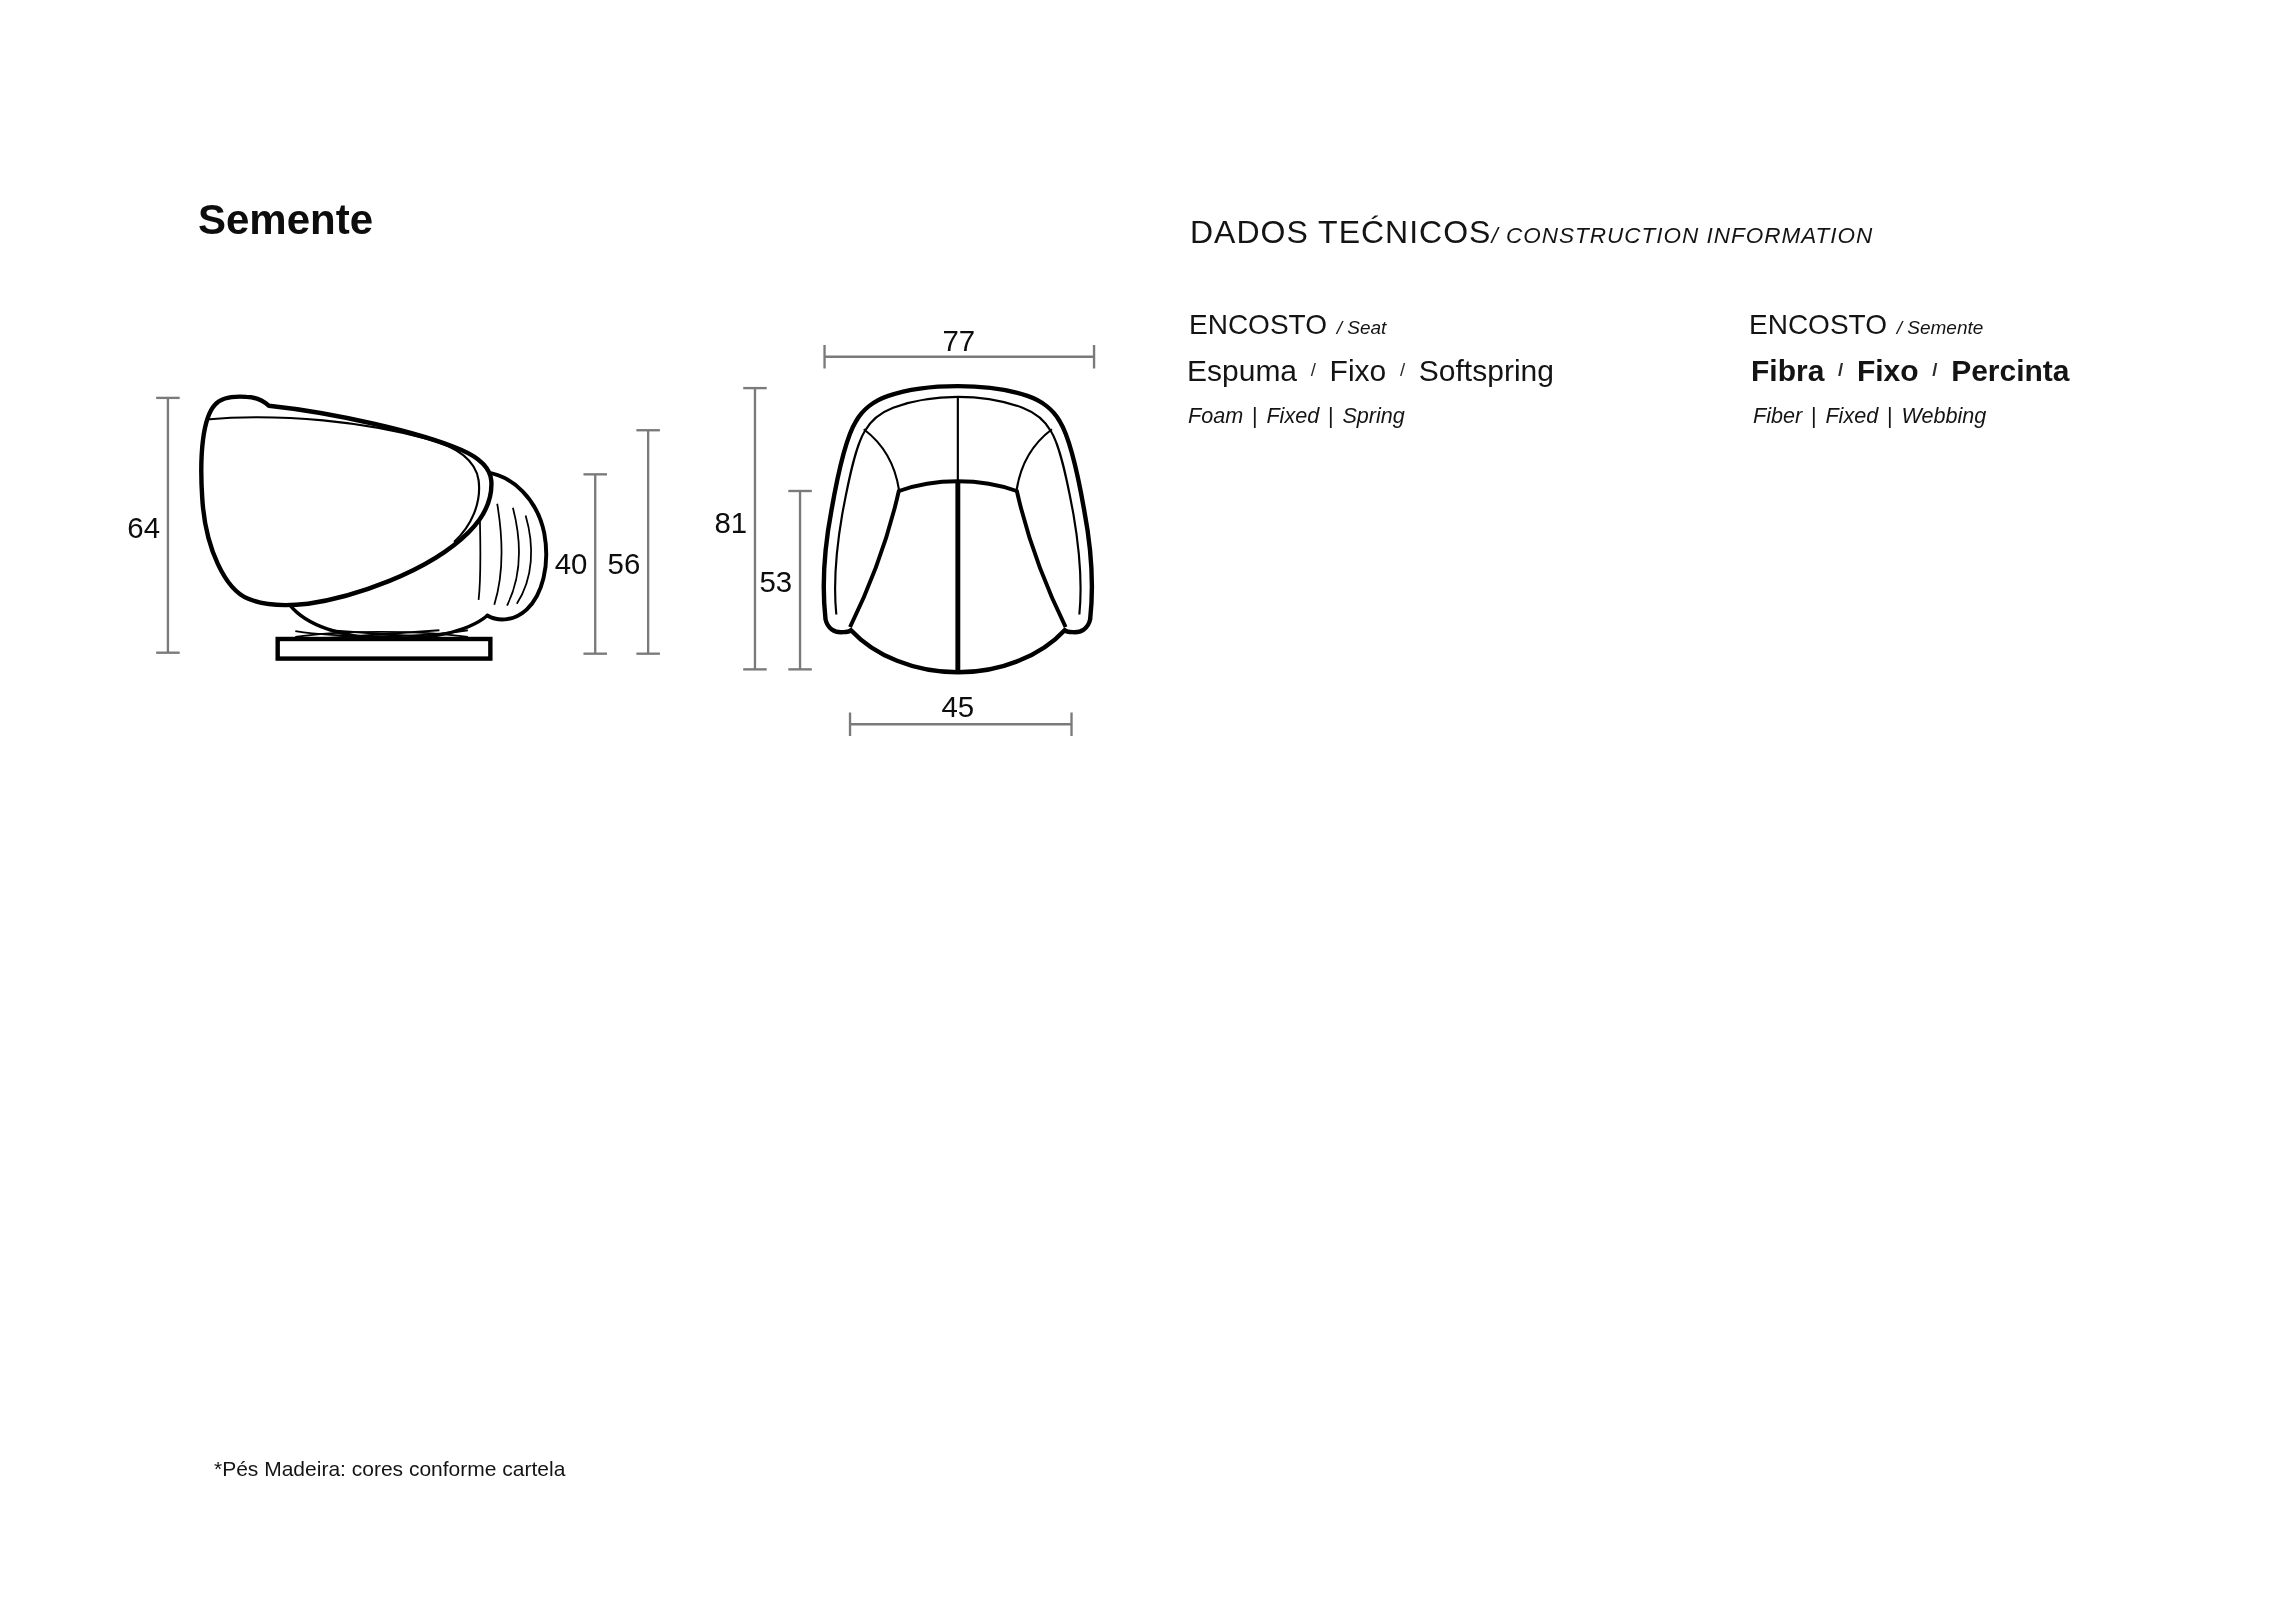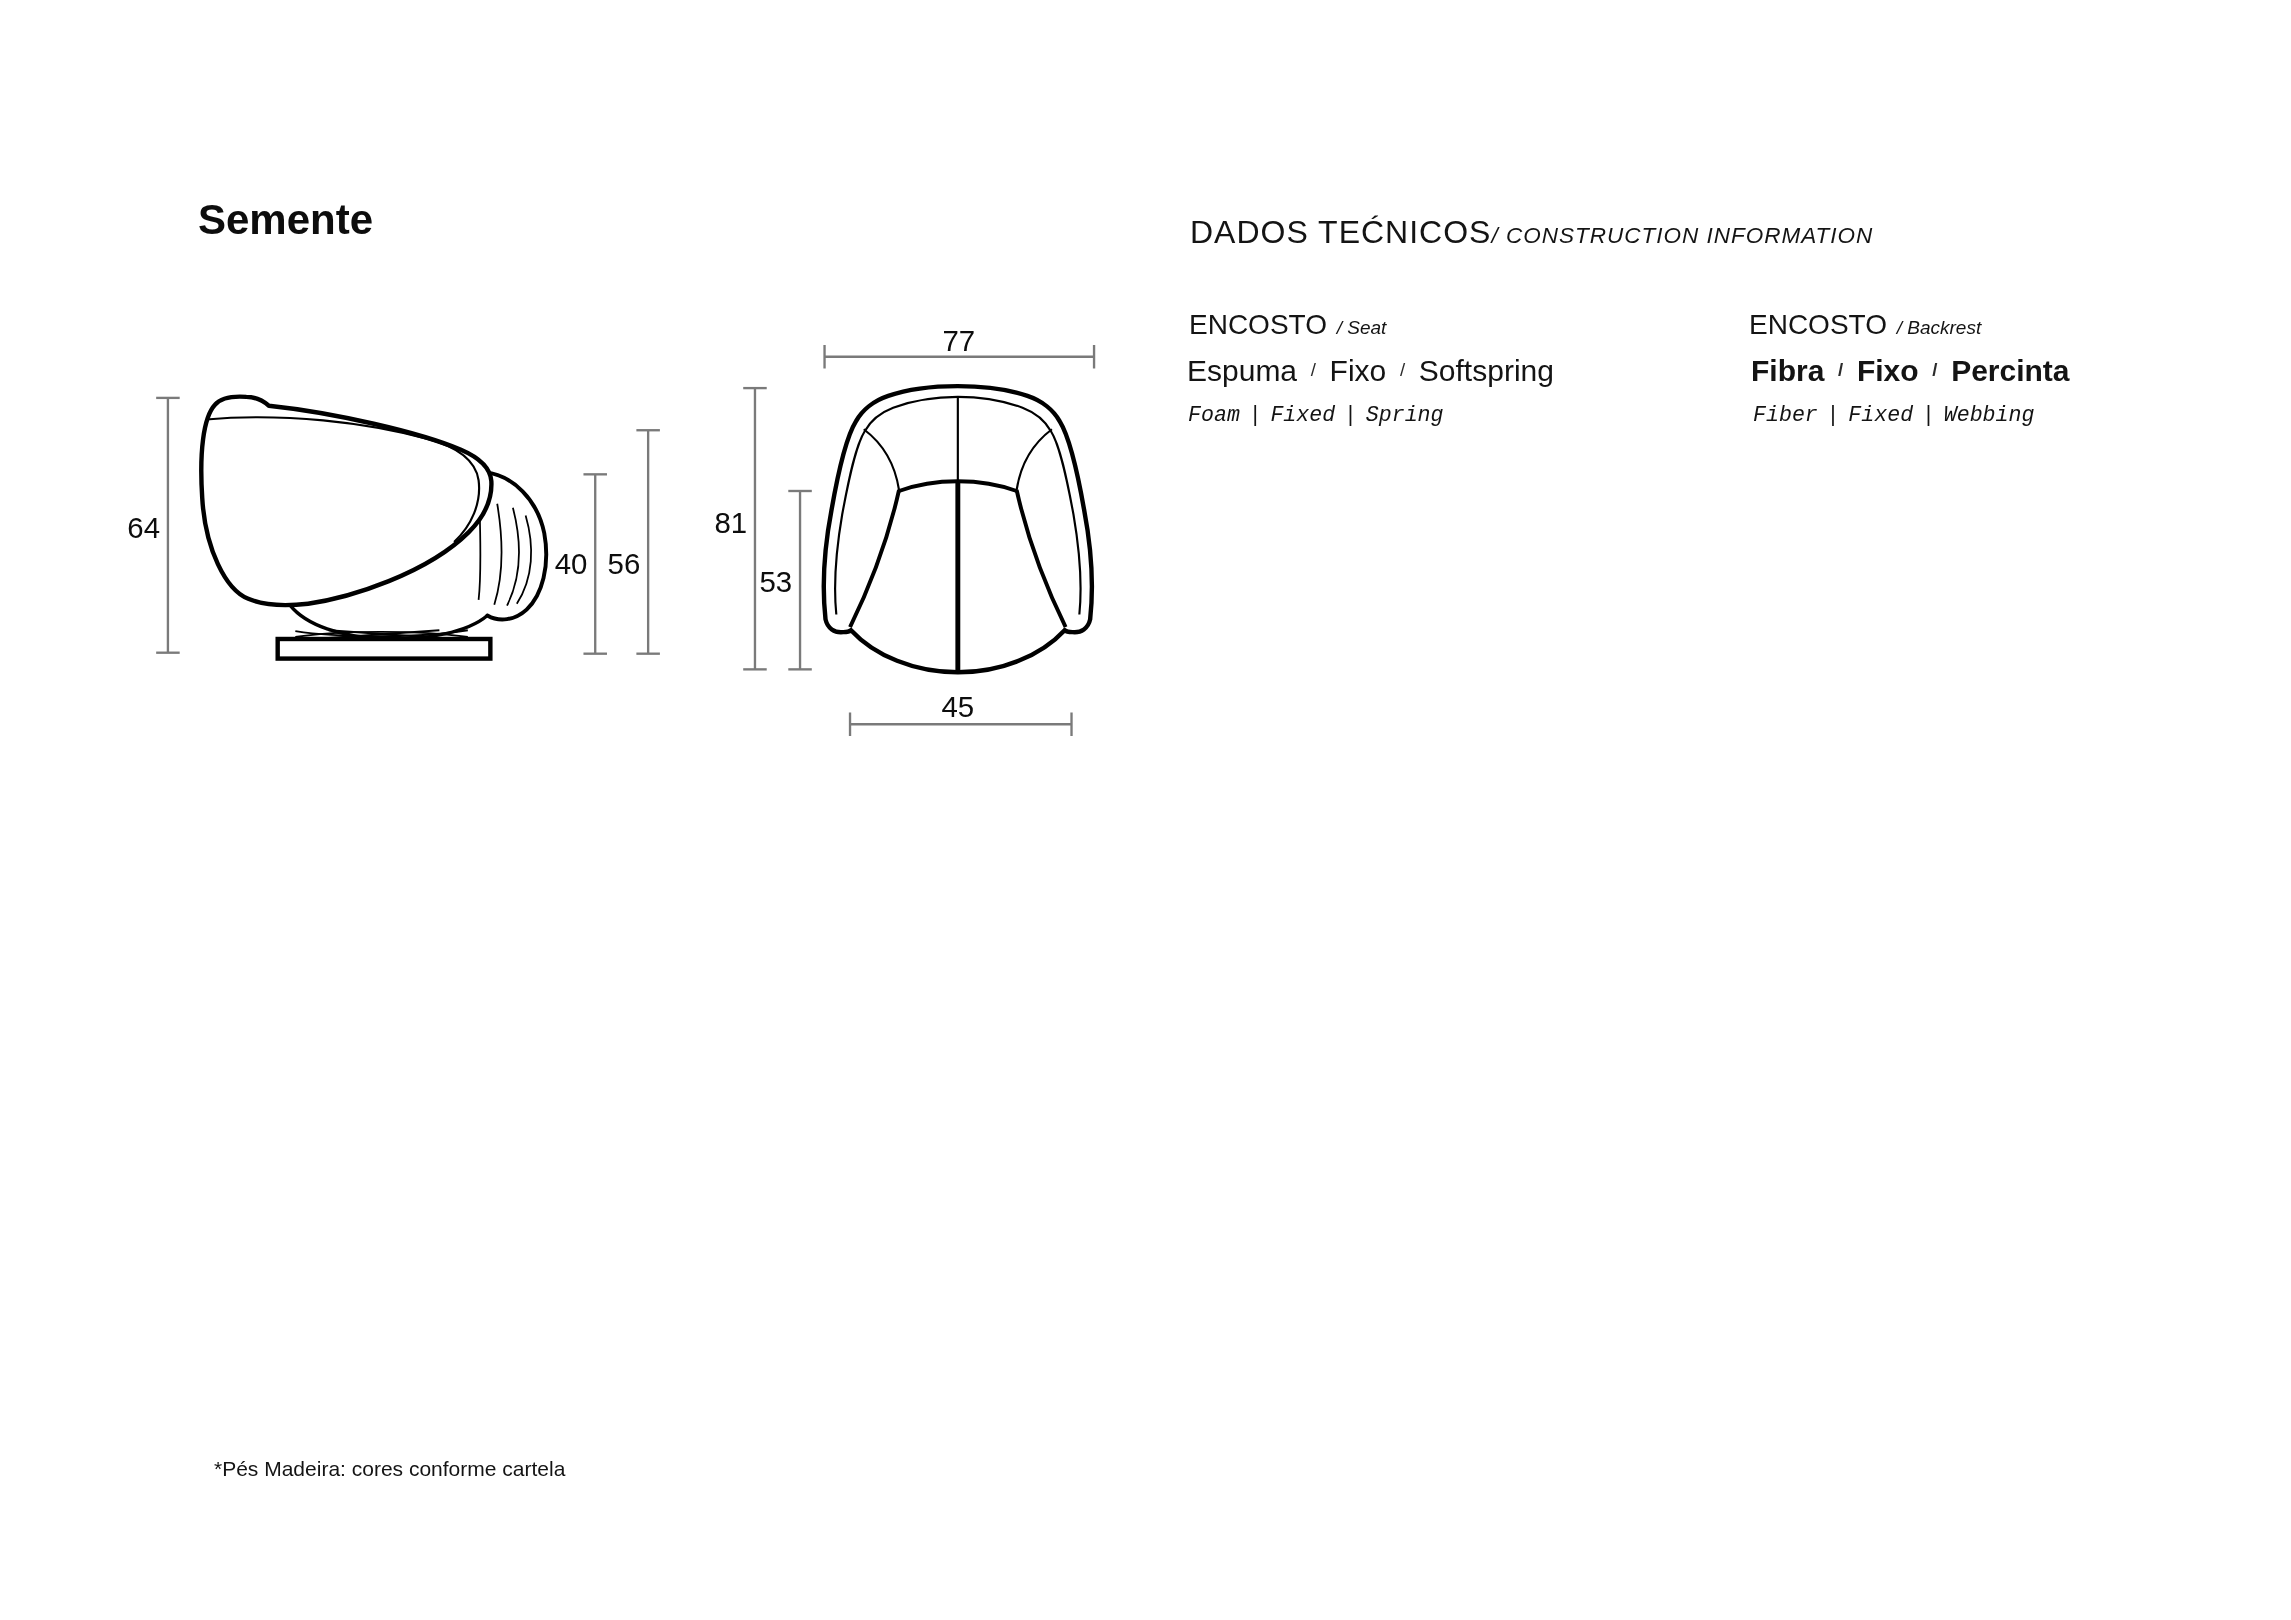--- a/index.html
+++ b/index.html
@@ -15,21 +15,21 @@
   .tech-header{
     left:1190px;top:214px;display:flex;align-items:baseline;white-space:nowrap;
   }
   .tech-header .pt{font-size:32px;font-weight:400;color:#141414;letter-spacing:1px;}
   .tech-header .en{font-size:22.5px;font-style:italic;color:#141414;letter-spacing:1px;}
   .sec-title{display:flex;align-items:baseline;gap:9.8px;white-space:nowrap;}
   .sec-title .pt{font-size:28px;color:#141414;}
   .sec-title .en{font-size:19px;font-style:italic;color:#141414;}
   .spec-pt{display:flex;align-items:center;white-space:nowrap;font-size:30px;color:#141414;justify-content:flex-end;}
   .spec-pt .sep{font-size:18.6px;color:#2b2b2b;margin:0 13.7px;transform:translateY(-1px);}
-  .spec-en{display:flex;align-items:baseline;white-space:nowrap;font-size:21.6px;font-style:italic;color:#141414;font-family:Liberation Mono, monospace;}
+  .spec-en{display:flex;align-items:baseline;white-space:nowrap;font-size:21.6px;font-style:italic;color:#141414;}
   .spec-en .sep{margin:0 8.8px;font-style:normal;}
   .footnote{left:214px;top:1457px;font-size:21px;color:#141414;}
   svg text.dimlab{
     font-family:"Liberation Sans",sans-serif;font-size:30px;fill:#0d0d0d;
   }
 </style>
 </head>
 <body>
 
 <div class="abs page-title">Semente</div>
@@ -162,21 +162,21 @@
 <div class="abs spec-en" style="left:1188px;top:403px;">
   <span>Foam</span>
   <span class="sep">|</span>
   <span>Fixed</span>
   <span class="sep">|</span>
   <span>Spring</span>
 </div>
 
 <div class="abs sec-title" style="left:1749px;top:309px;">
   <span class="pt">ENCOSTO</span>
-  <span class="en">/ Backrest</span>
+  <span class="en">/ Semente</span>
 </div>
 <div class="abs spec-pt" style="left:1751px;top:354px;font-weight:bold;">
   <span>Fibra</span>
   <span class="sep">/</span>
   <span>Fixo</span>
   <span class="sep">/</span>
   <span>Percinta</span>
 </div>
 <div class="abs spec-en" style="left:1753px;top:403px;">
   <span>Fiber</span>

